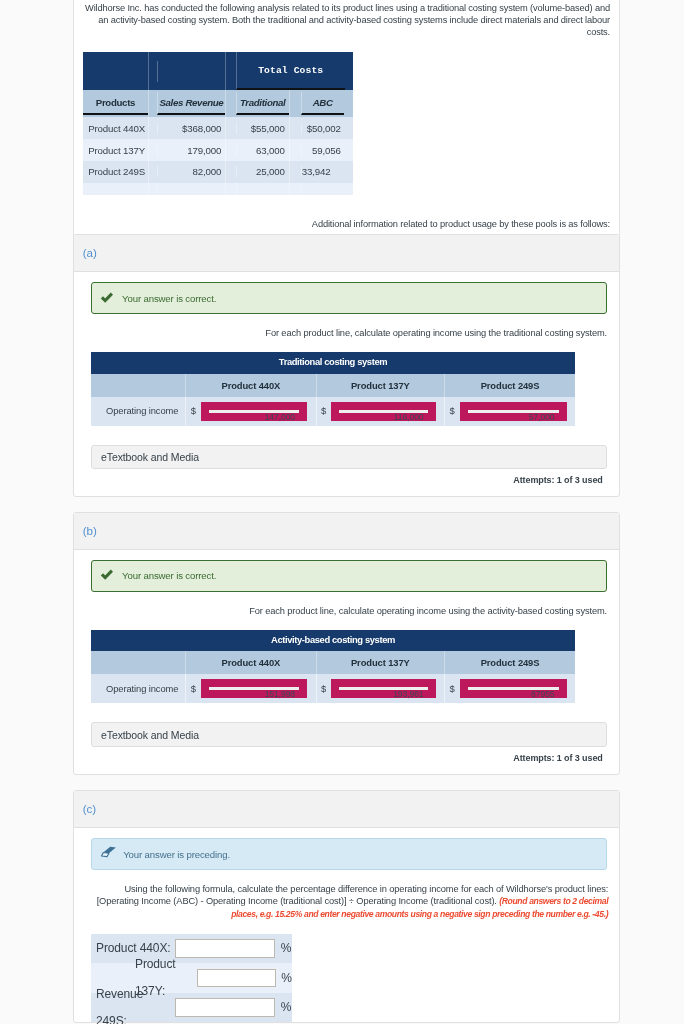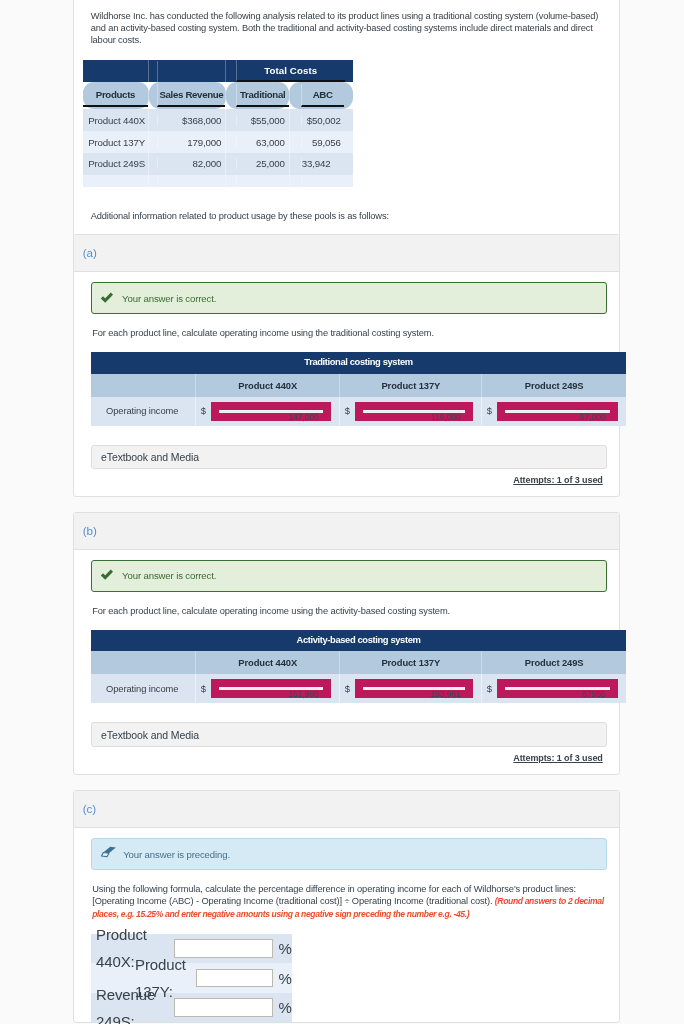--- a/index.html
+++ b/index.html
@@ -11,83 +11,83 @@
     font-size:9.3px;
     letter-spacing:-0.155px;
     color:#37424a;
   }
   .page{position:relative;width:684px;height:1024px;background:#fafafa;}
 
   
   .intro-card{position:absolute;left:72.5px;top:-8.5px;width:547.5px;
      background:#fff;border:1px solid #e2e2e2;border-radius:3px;box-sizing:border-box;}
   .intro-inner{padding:9px 9px 11px 9.2px;}
-  p{margin:8px;line-height:12.3px;}
+  p{margin:0;line-height:12.3px;text-align:right;}
 
   
   table{border-collapse:collapse;border-spacing:0;}
   .tbl1{margin-top:14px;width:270px;table-layout:fixed;font-size:9.7px;letter-spacing:-0.16px;}
   .tbl1 td{padding:0;font-weight:normal;vertical-align:middle;}
   .tbl1 .hdr-dark td{background:#163a6b;height:21.4px;color:#fff;font-weight:bold;text-align:center;letter-spacing:0.1px;}
-  .tbl1 .hdr-light td{background:#b3c9de;height:27px;color:#22313c;font-weight:bold;text-align:center;letter-spacing:-0.34px;border-radius:11px;}
+  .tbl1 .hdr-light td{background:#b3c9de;height:27px;color:#22313c;font-weight:bold;text-align:center;letter-spacing:-0.34px;}
   .tbl1 .hdr-light .ul{border-bottom:2px solid #0e1215;height:23.1px;box-sizing:border-box;
       display:flex;align-items:center;justify-content:center;}
   .tbl1 .data td{height:21.8px;background:#dbe5f1;}
   .tbl1 .data.alt td{background:#eaf0f9;}
   .tbl1 .data td .cc{padding-right:4px;text-align:right;}
   .tbl1 .data td .cl{padding-left:5.5px;text-align:left;}
   .tbl1 .filler td{height:12px;background:#eaf0f9;}
   .tbl1 .vl{border-left:1px solid rgba(255,255,255,0.28);}
   .tbl1 .vl2{border-left:1px solid rgba(255,255,255,0.28);box-sizing:border-box;}
   .tbl1 .data .vl{border-left:1px solid rgba(255,255,255,0.35);}
   .tbl1 .data .vl2{border-left:1px solid rgba(255,255,255,0.35);}
   .tbl1 .hdr-light .vl{border-left:1px solid rgba(255,255,255,0.33);}
-  .tbl1 .hdr-light .vl2{border-left:1px solid rgba(255,255,255,0.33);}
+  .tbl1 .hdr-light .vl2{border-left:1px solid rgba(255,255,255,0.33);font-style:italic;}
 
   .after-tbl{margin-top:23px;}
 
   
   .part{position:absolute;left:72.5px;width:547.5px;box-sizing:border-box;
      border:1px solid #e0e0e1;border-radius:3px;background:#fff;}
   .part-head{background:#f2f2f3;border-bottom:1px solid #e0e0e1;height:36px;line-height:36px;
      padding-left:9.3px;color:#5090cf;font-size:11.6px;letter-spacing:-0.1px;}
   .part-body{padding:10px 12px 0 17.5px;}
 
   .banner{border-radius:3px;box-sizing:border-box;height:31.8px;display:flex;align-items:center;
      padding-left:8.4px;font-size:9.6px;letter-spacing:-0.13px;}
   .banner.ok{background:#e3efda;border:1.5px solid #39702f;color:#3b6b32;}
   .banner.no{background:#d6eaf5;border:1.5px solid #b6d8ea;color:#44708c;}
   .banner .ic{width:13.5px;height:13.5px;margin-right:8.2px;display:block;}
   .banner .eric{width:15.2px;height:12px;margin-right:6.6px;margin-left:1px;position:relative;top:-2.5px;}
 
   .qtext{margin-top:13.2px;margin-left:1.2px;letter-spacing:-0.13px;}
 
   
-  .atbl{margin-top:12.8px;width:535px;table-layout:fixed;border-collapse:collapse;
+  .atbl{margin-top:12.8px;width:484px;table-layout:fixed;border-collapse:collapse;
      font-size:9.4px;letter-spacing:-0.1px;}
   .atbl td{padding:0;vertical-align:middle;}
   .atbl .t1 td{background:#163a6b;color:#fff;font-weight:bold;text-align:center;height:21.1px;letter-spacing:-0.38px;}
   .atbl .t1 td span{position:relative;top:-1.6px;}
   .atbl .t2 td{background:#b3c9de;color:#22313c;font-weight:bold;text-align:center;height:23.1px;line-height:21px;}
   .atbl .t2 td.sep{border-left:1px solid rgba(255,255,255,0.33);}
   .atbl .t3 td{background:#dbe5f1;height:28.9px;line-height:26px;}
   .atbl .t3 td.sep{border-left:1px solid rgba(255,255,255,0.5);}
   .atbl .t3 td.lbl{padding-left:15px;}
   .cellbox{display:flex;align-items:center;padding:0 8.5px 0 4.5px;}
   .dollar{font-size:9.4px;margin-right:5px;}
   .ansbox{flex:1;height:19px;border:8px solid #be185d;background:#efefed;
      text-align:right;line-height:15px;padding-right:4px;font-size:8.6px;color:#3b4650;box-sizing:border-box;}
 
   .etext{margin-top:19.2px;height:24.2px;border:1px solid #dedede;border-radius:3px;
     display:flex;align-items:center;padding-left:9px;color:#37424a;background:#f2f2f2;font-size:10.5px;letter-spacing:-0.1px;box-sizing:border-box;}
-  .attempts{text-align:right;font-weight:bold;font-size:9px;letter-spacing:-0.1px;padding:6.5px 4.3px 11px 0;color:#37424a;text-decoration:underline;}
+  .attempts{text-align:right;font-weight:bold;font-size:9px;letter-spacing:-0.1px;padding:6.5px 4.3px 11px 0;color:#37424a;}
 
   
   .pct-tbl{margin-top:14px;width:200.7px;border-collapse:collapse;table-layout:fixed;
-     font-size:15px;letter-spacing:-0.12px;}
+     font-size:12px;letter-spacing:-0.12px;}
   .pct-tbl td{height:29.6px;background:#dbe5f1;padding:0;line-height:27px;}
   .pct-tbl tr.alt td{background:#eaf0f9;padding-left:39px;}
   .pct-row-inner{display:flex;align-items:center;height:29.6px;}
   .pct-lbl{width:79.3px;padding-left:5px;}
   .pct-input{width:100.2px;height:18.4px;border:1.4px solid #bdb8b0;background:#fff;box-sizing:border-box;}
   .pct-unit{margin-left:5.3px;}
   .red{color:#ec4b31;font-style:italic;font-weight:bold;font-size:8.6px;letter-spacing:-0.37px;}
   .qtext-c{width:516px;line-height:12.1px;}
 </style>
 </head>
@@ -105,21 +105,21 @@
             <col style="width:63.5px">
             <col style="width:63.5px">
           </colgroup>
       <tbody>
             <tr class="hdr-dark">
         <td></td>
         <td class="vl">
                 <div class="vl2" style="height:21.4px;margin-left:7.5px"></div>
               </td>
         <td colspan="2" class="vl">
-          <div class="vl2" style="border-bottom:2px solid #0e1215;height:22px;display:flex;align-items:center;justify-content:center;margin:0 8px 0 9.5px;">Total Costs</div>
+          <div class="vl2" style="border-bottom:2px solid #0e1215;height:38px;display:flex;align-items:center;justify-content:center;margin:0 8px 0 9.5px;font-family:Liberation Mono, monospace;">Total Costs</div>
         </td>
       </tr>
       <tr class="hdr-light">
         <td>
                 <div class="ul">Products</div>
               </td>
         <td class="vl">
                 <div class="ul vl2" style="margin-left:7.5px">Sales Revenue</div>
               </td>
         <td class="vl">

